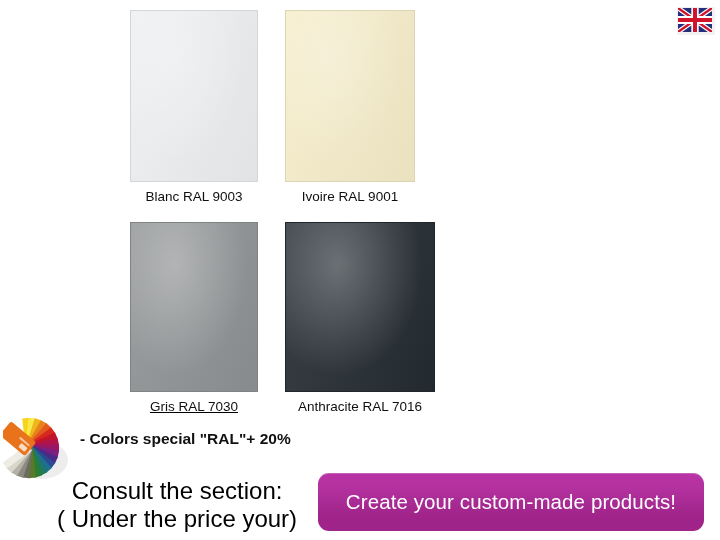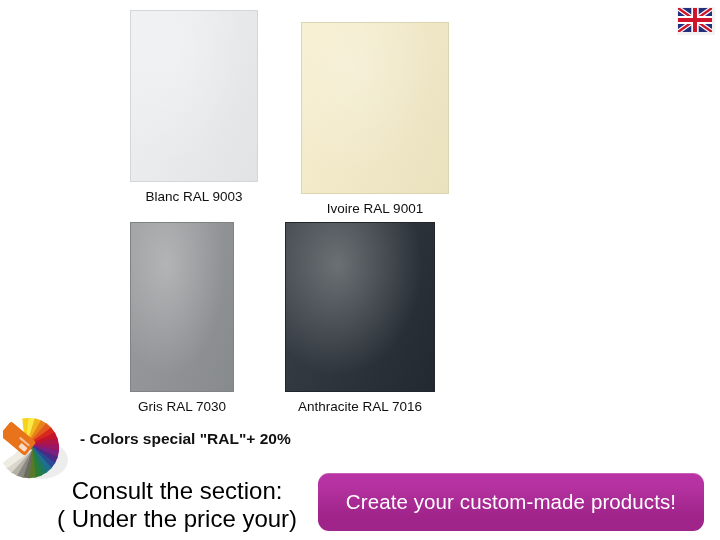--- a/index.html
+++ b/index.html
@@ -61,23 +61,23 @@
     text-align: center;
     font-size: 13.5px;
     line-height: 16px;
     color: #101010;
     white-space: nowrap;
   }
 
   
   #cell-blanc      { left: 130px; top: 10px;  width: 128px; }
   #cell-blanc      .swatch-chip { height: 172px; }
-  #cell-ivoire     { left: 301px; top: 10px;  width: 148px; margin-top: 12px; }
+  #cell-ivoire     { left: 285px; top: 10px;  width: 130px; }
   #cell-ivoire     .swatch-chip { height: 172px; }
-  #cell-gris       { left: 130px; top: 222px; width: 104px; }
+  #cell-gris       { left: 130px; top: 222px; width: 128px; text-decoration: underline; }
   #cell-gris       .swatch-chip { height: 170px; }
   #cell-anthracite { left: 285px; top: 222px; width: 150px; }
   #cell-anthracite .swatch-chip { height: 170px; }
 
   
   .fan-icon {
     position: absolute;
     left: 3px;
     top: 418px;
     width: 72px;

